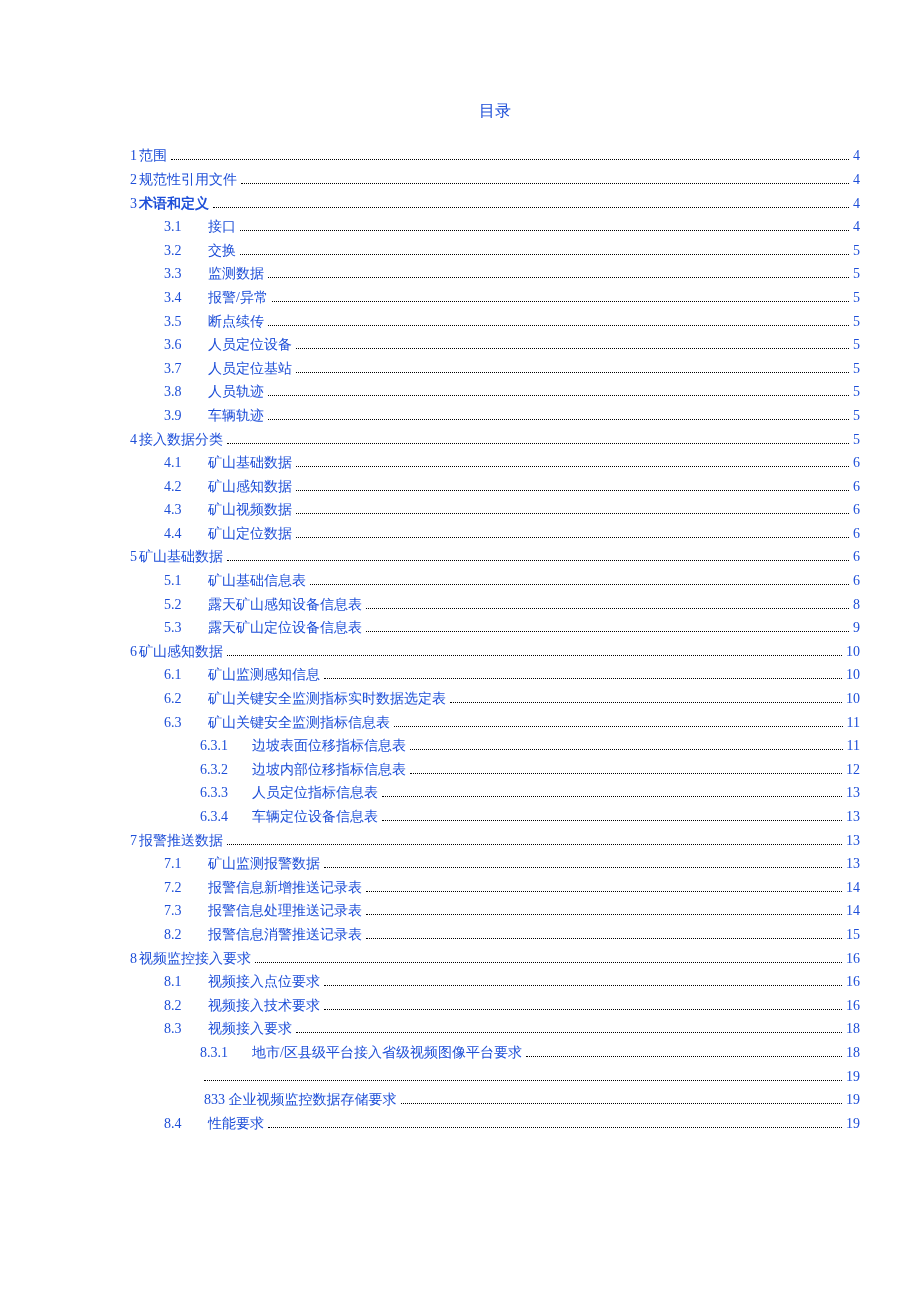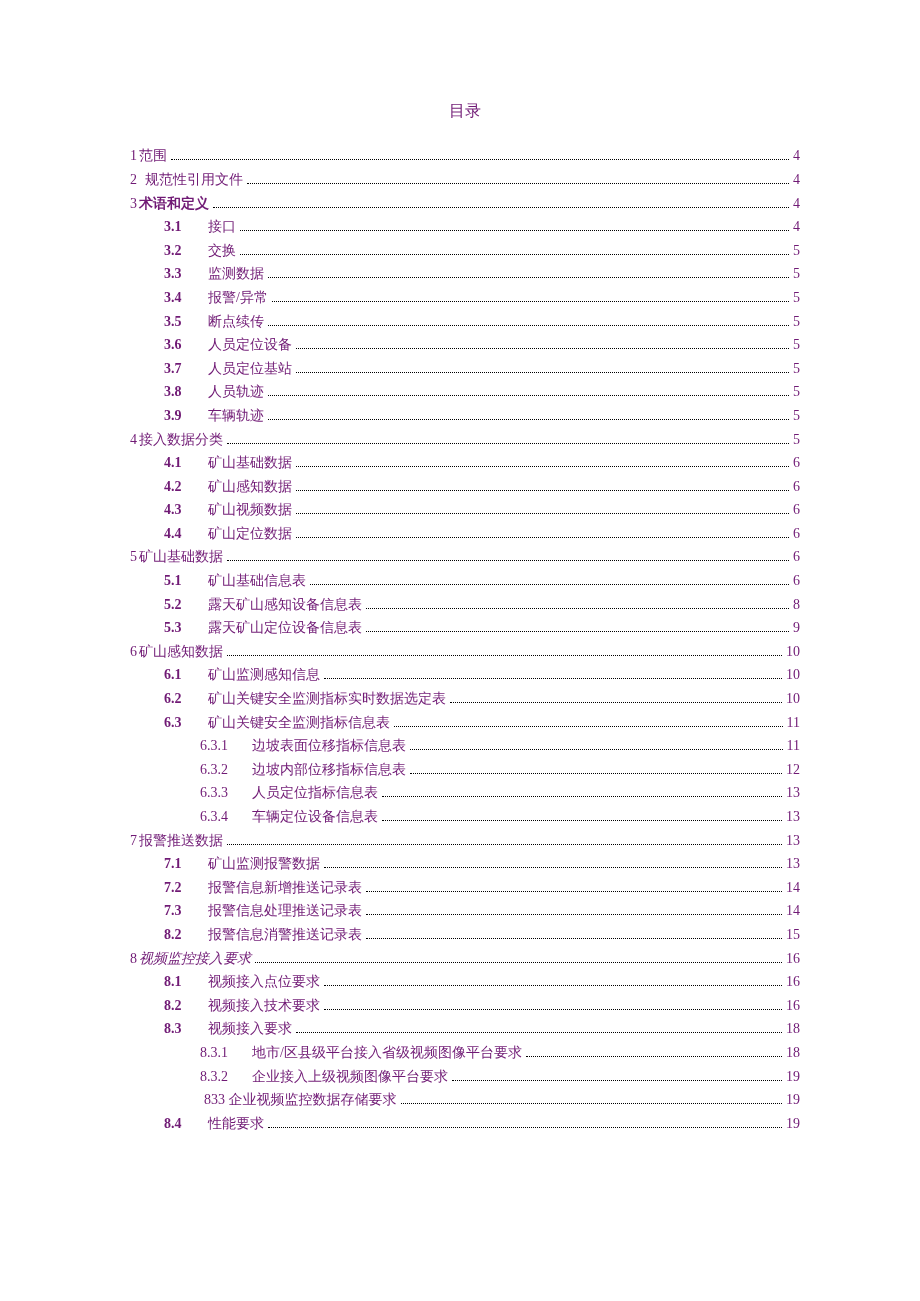--- a/index.html
+++ b/index.html
@@ -4,25 +4,25 @@
 <style>
   html, body {
     margin: 0;
     padding: 0;
     background: #ffffff;
     width: 920px;
   }
   .page {
     width: 920px;
     min-height: 1301px;
-    padding: 100px 120px 120px 130px;
+    padding: 100px 60px 120px 130px;
     box-sizing: border-box;
     font-family: "SimSun", "Songti SC", serif;
     font-size: 14px;
-    color: #701a75;
+    color: #1d4ed8;
     line-height: 1.4;
   }
   .title {
     text-align: center;
     font-size: 16px;
     margin-bottom: 24px;
   }
   .toc-entry {
     display: flex;
     align-items: baseline;
@@ -45,35 +45,35 @@
     border-bottom: 1.5px dotted #000;
     margin: 0 4px 4px 4px;
     height: 0.8em;
   }
   .toc-page {
     flex: 0 0 auto;
   }
   .level-0 { padding-left: 0; }
   .level-1 { padding-left: 34px; }
   .level-2 { padding-left: 70px; }
-  .level-1 .toc-num { width: 40px; font-weight: bold; }
+  .level-1 .toc-num { width: 40px; }
   .level-2 .toc-num { width: 48px; }
 </style>
 </head>
 <body>
 <div class="page">
   <div class="title">目录</div>
   <div id="toc-container">
       <div class="toc-entry level-0">
         <span class="toc-label"><span>1</span><span style="margin-left: 2px;">范围</span></span>
         <span class="dots"></span>
         <span class="toc-page">4</span>
       </div>
       <div class="toc-entry level-0">
-        <span class="toc-label"><span>2</span><span style="margin-left: 8px;">规范性引用文件</span></span>
+        <span class="toc-label"><span>2</span><span style="margin-left: 2px;">规范性引用文件</span></span>
         <span class="dots"></span>
         <span class="toc-page">4</span>
       </div>
       <div class="toc-entry level-0">
         <span class="toc-label"><span>3</span><span style="margin-left: 2px; font-weight: bold;">术语和定义</span></span>
         <span class="dots"></span>
         <span class="toc-page">4</span>
       </div>
       <div class="toc-entry level-1">
         <span class="toc-label"><span class="toc-num">3.1</span><span class="toc-text">接口</span></span>
@@ -224,21 +224,21 @@
         <span class="toc-label"><span class="toc-num">7.3</span><span class="toc-text">报警信息处理推送记录表</span></span>
         <span class="dots"></span>
         <span class="toc-page">14</span>
       </div>
       <div class="toc-entry level-1">
         <span class="toc-label"><span class="toc-num">8.2</span><span class="toc-text">报警信息消警推送记录表</span></span>
         <span class="dots"></span>
         <span class="toc-page">15</span>
       </div>
       <div class="toc-entry level-0">
-        <span class="toc-label"><span>8</span><span style="margin-left: 2px; font-style: italic;">视频监控接入要求</span></span>
+        <span class="toc-label"><span>8</span><span style="margin-left: 2px;">视频监控接入要求</span></span>
         <span class="dots"></span>
         <span class="toc-page">16</span>
       </div>
       <div class="toc-entry level-1">
         <span class="toc-label"><span class="toc-num">8.1</span><span class="toc-text">视频接入点位要求</span></span>
         <span class="dots"></span>
         <span class="toc-page">16</span>
       </div>
       <div class="toc-entry level-1">
         <span class="toc-label"><span class="toc-num">8.2</span><span class="toc-text">视频接入技术要求</span></span>
@@ -249,21 +249,20 @@
         <span class="toc-label"><span class="toc-num">8.3</span><span class="toc-text">视频接入要求</span></span>
         <span class="dots"></span>
         <span class="toc-page">18</span>
       </div>
       <div class="toc-entry level-2">
         <span class="toc-label"><span class="toc-num">8.3.1</span><span class="toc-text">地市/区县级平台接入省级视频图像平台要求</span></span>
         <span class="dots"></span>
         <span class="toc-page">18</span>
       </div>
       <div class="toc-entry level-2">
-        <span class="toc-label"><span class="toc-num">8.3.2</span><span class="toc-text">企业接入上级视频图像平台要求</span></span>
         <span class="dots"></span>
         <span class="toc-page">19</span>
       </div>
       <div class="toc-entry level-2 no-num">
         <span class="toc-label"><span class="toc-text">833 企业视频监控数据存储要求</span></span>
         <span class="dots"></span>
         <span class="toc-page">19</span>
       </div>
       <div class="toc-entry level-1">
         <span class="toc-label"><span class="toc-num">8.4</span><span class="toc-text">性能要求</span></span>

